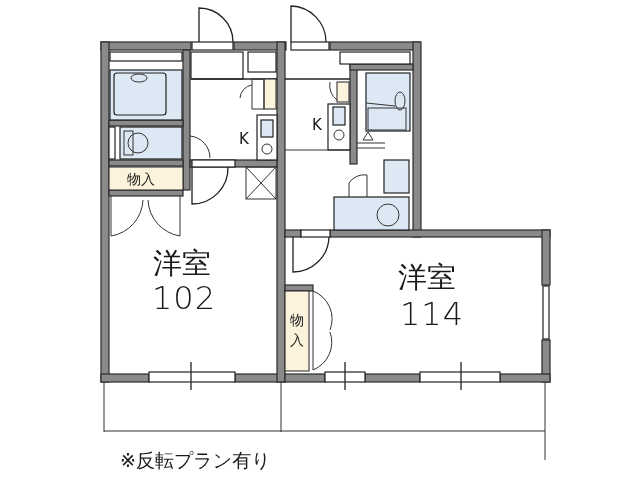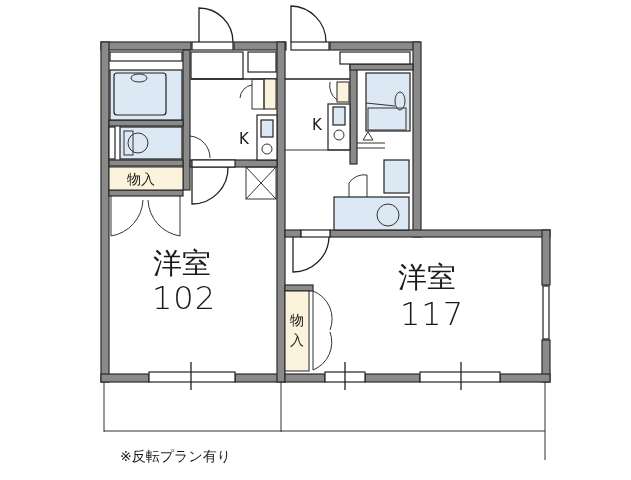--- a/index.html
+++ b/index.html
@@ -9,21 +9,21 @@
   .line { stroke:#222; stroke-width:1.3; fill:none; }
   .thin { stroke:#333; stroke-width:1; fill:none; }
   .wet { fill:#dde8f5; stroke:#222; stroke-width:1.2; }
   .store { fill:#fbf3dc; stroke:#222; stroke-width:1; }
   .win { fill:#ffffff; stroke:#222; stroke-width:1.2; }
   .lbl { position:absolute; color:#1a1a1a; white-space:nowrap; font-family:"DejaVu Sans", sans-serif; }
   .room-name { font-size:29px; font-weight:300; }
   .room-num { font-size:32px; font-weight:300; letter-spacing:1px; }
   .k { font-size:15px; }
   .small { font-size:14px; }
-  .note { font-size:14px; }
+  .note { font-size:19px; }
 </style>
 </head>
 <body>
 
 <svg width="631" height="480" viewBox="0 0 631 480" xmlns="http://www.w3.org/2000/svg">
 
   <g>
 
     <rect class="wall" x="101" y="42" width="90" height="8"></rect>
 
@@ -153,21 +153,21 @@
     <line class="thin" x1="281" y1="382" x2="281" y2="432"></line>
     <line class="thin" x1="545" y1="382" x2="545" y2="460"></line>
     <line class="thin" x1="104" y1="431" x2="545" y2="431"></line>
   </g>
 </svg>
 
 <div class="lbl room-name" style="left:153px;top:244px;">洋室</div>
 <div class="lbl room-num" style="left:152px;top:279px;text-align:center;">102</div>
 
 <div class="lbl room-name" style="left:398px;top:258px;">洋室</div>
-<div class="lbl room-num" style="left:400px;top:295px;">117</div>
+<div class="lbl room-num" style="left:400px;top:295px;">114</div>
 
 <div class="lbl k" style="left:239px;top:130px;">K</div>
 <div class="lbl k" style="left:312px;top:116px;">K</div>
 
 <div class="lbl small" style="left:127px;top:171px;text-align:center;">物入</div>
 <div class="lbl small" style="left:290px;top:312px;">物</div>
 <div class="lbl small" style="left:290px;top:332px;">入</div>
 
 <div class="lbl note" style="left:120px;top:448px;">※反転プラン有り</div>
 

